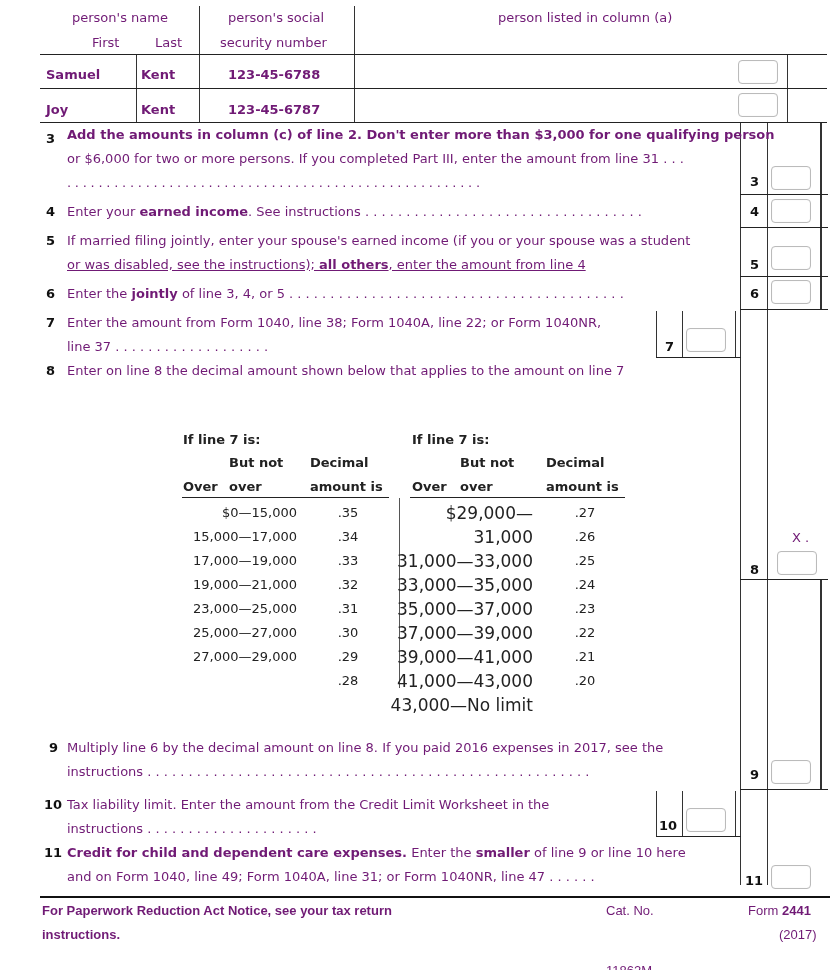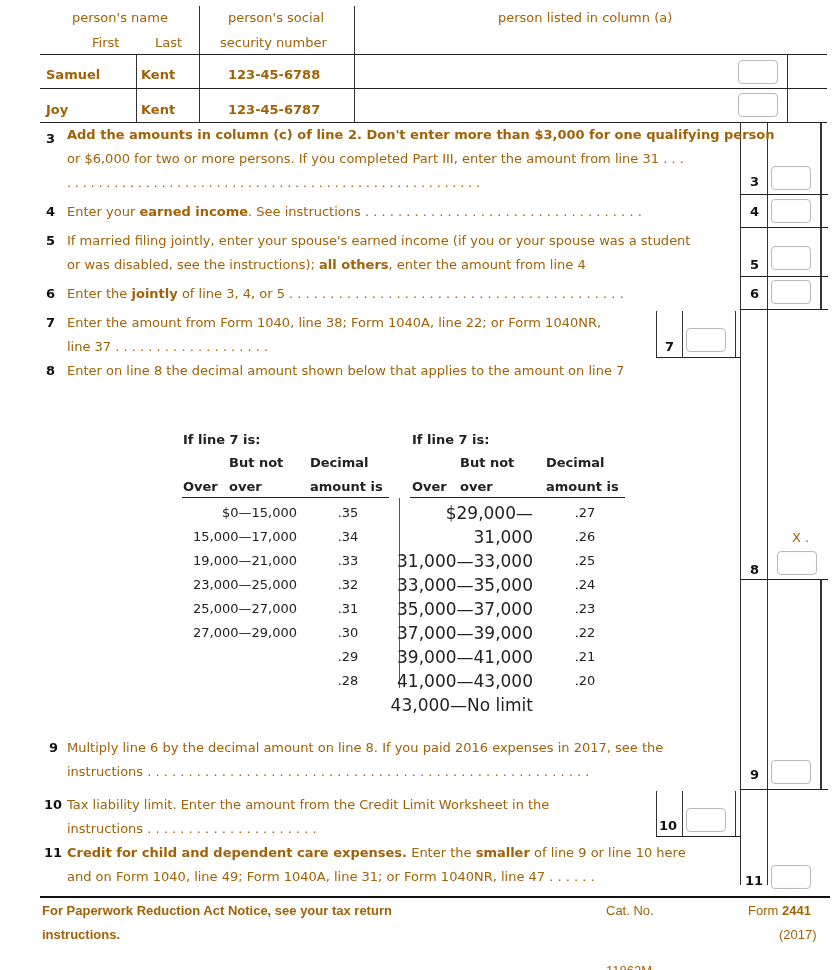--- a/index.html
+++ b/index.html
@@ -4,21 +4,21 @@
 <style>
   html, body { margin:0; padding:0; background:#ffffff; }
   body { width:833px; height:970px; position:relative; overflow:hidden;
          font-family:"DejaVu Sans", sans-serif; color:#222; font-size:13px; }
   .abs { position:absolute; }
   .hl { position:absolute; height:0; border-top:1.5px solid #222; }
   .hl.thick { border-top:2px solid #111; }
   .vl { position:absolute; width:0; border-left:1.5px solid #333; }
   .vl.thick { border-left:2px solid #333; }
   .b { font-weight:bold; }
-  .txt { position:absolute; white-space:nowrap; font-size:13px; color:#a16207; }
+  .txt { position:absolute; white-space:nowrap; font-size:13px; color:#701a75; }
   .num { position:absolute; font-weight:bold; font-size:13px; color:#111; }
   .lnum { position:absolute; font-weight:bold; font-size:13px; color:#111; }
   .box { position:absolute; width:38px; height:22px; border:1.5px solid #bbb;
          border-radius:4px; background:#fff; box-shadow:inset 0 0 1px #ddd; }
   .tbl-txt { position:absolute; white-space:nowrap; font-size:13px; color:#222; }
   .footer { font-family:"Liberation Sans", sans-serif; font-size:13px; }
 </style>
 </head>
 <body>
 
@@ -79,21 +79,21 @@
 <div>
   <span class="lnum" style="left:46px;top:204px;">4</span>
   <span class="txt" style="left:67px;top:204px;"><span>Enter your </span><b>earned income</b><span>. See instructions . . . . . . . . . . . . . . . . . . . . . . . . . . . . . . . . . .</span></span>
   <span class="num" style="left:750px;top:204px;">4</span>
   <div class="box" style="left:771px;top:199px;"></div>
 </div>
 
 <div>
   <span class="lnum" style="left:46px;top:233px;">5</span>
   <span class="txt" style="left:67px;top:233px;">If married filing jointly, enter your spouse's earned income (if you or your spouse was a student</span>
-  <span class="txt" style="left:67px;top:257px;"><span>or was disabled, see the instructions); </span><b>all others</b><span>, enter the amount from line 4</span></span>
+  <span class="txt" style="left:67px;top:257px;text-decoration:underline;"><span>or was disabled, see the instructions); </span><b>all others</b><span>, enter the amount from line 4</span></span>
   <span class="num" style="left:750px;top:257px;">5</span>
   <div class="box" style="left:771px;top:246px;"></div>
 </div>
 
 <div>
   <span class="lnum" style="left:46px;top:286px;">6</span>
   <span class="txt" style="left:67px;top:286px;"><span>Enter the </span><b>jointly</b><span> of line 3, 4, or 5 . . . . . . . . . . . . . . . . . . . . . . . . . . . . . . . . . . . . . . . . .</span></span>
   <span class="num" style="left:750px;top:286px;">6</span>
   <div class="box" style="left:771px;top:280px;"></div>
 </div>
@@ -134,20 +134,21 @@
   <span class="tbl-txt b" style="left:412px;top:479px;">Over</span>
   <span class="tbl-txt b" style="left:460px;top:479px;">over</span>
   <span class="tbl-txt b" style="left:546px;top:479px;">amount is</span>
   <div class="hl" style="left:410px;top:497px;width:215px;border-top-width:1.5px;"></div>
 
   <div class="vl" style="left:399px;top:498px;height:190px;border-left-color:#555;"></div>
 
   <div class="abs" style="left:160px;top:501px;width:137px;text-align:right;font-size:13px;line-height:24px;">
     <div>$0—15,000</div>
     <div>15,000—17,000</div>
+    <div>17,000—19,000</div>
     <div>19,000—21,000</div>
     <div>23,000—25,000</div>
     <div>25,000—27,000</div>
     <div>27,000—29,000</div>
   </div>
   <div class="abs" style="left:326px;top:501px;width:44px;text-align:center;font-size:13px;line-height:24px;">
     <div>.35</div>
     <div>.34</div>
     <div>.33</div>
     <div>.32</div>

